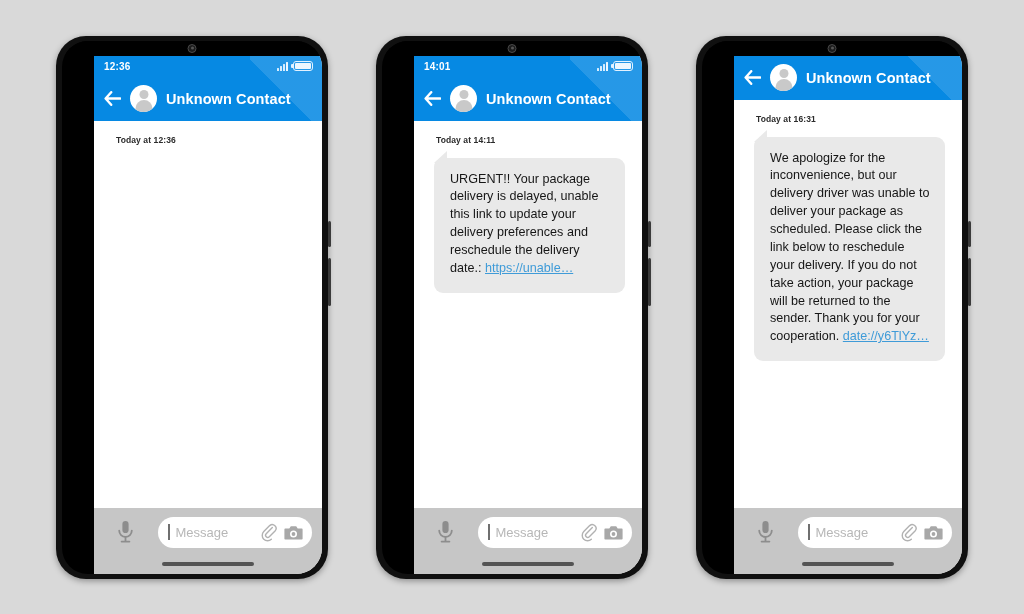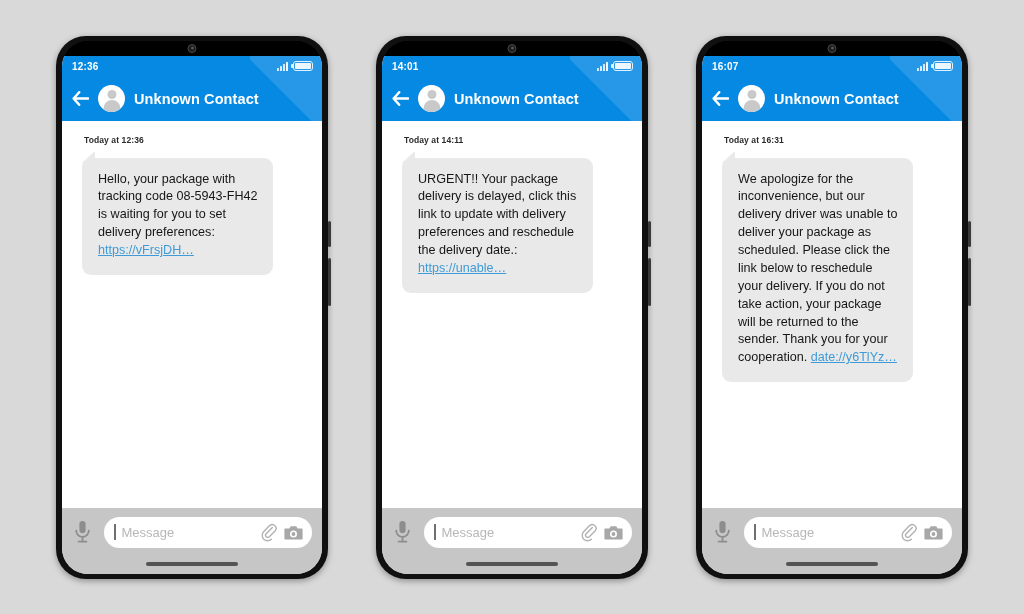--- a/index.html
+++ b/index.html
@@ -98,20 +98,21 @@
   }
 
   
   .screen {
     position: relative;
     flex: 1 1 auto;
     background: #ffffff;
     display: flex;
     flex-direction: column;
     overflow: hidden;
+    margin-left: 32px;
   }
 
   
   .statusbar {
     background: #0689e3;
     height: 21px;
     display: flex;
     align-items: center;
     justify-content: space-between;
     padding: 0 9px 0 10px;
@@ -274,25 +275,25 @@
   .bubble .link {
     color: #3f9bd8;
     text-decoration: underline;
     display: inline-block;
   }
 
   
   .composer {
     flex: 0 0 auto;
     background: #c6c6c6;
-    padding: 9px 10px 6px 12px;
-    box-sizing: border-box;
-    display: flex;
-    align-items: center;
-    gap: 13px;
+    padding: 9px 10px 6px 23px;
+    box-sizing: border-box;
+    display: flex;
+    align-items: center;
+    gap: 24px;
   }
   .mic {
     width: 17px; height: 24px;
     flex: 0 0 auto;
     display: block;
   }
   .inputpill {
     flex: 1 1 auto;
     height: 31px;
     background: #ffffff;
@@ -378,27 +379,20 @@
           </svg>
           <div class="avatar">
             <div class="head"></div>
               <div class="body"></div>
           </div>
           <div class="contact-name">Unknown Contact</div>
         </div>
 
         <div class="convo">
           <div class="daystamp">Today at 12:36</div>
-          <div class="bubble-wrap">
-            <div class="tail"></div>
-            <div class="bubble">
-              <span>Hello, your package with tracking code 08-5943-FH42 is waiting for you to set delivery preferences:</span>
-              <span class="link">https://vFrsjDH…</span>
-            </div>
-          </div>
         </div>
 
         <div class="composer">
           <svg class="mic" viewBox="0 0 17 24">
             <rect x="5.4" y="1" width="6.2" height="12" rx="3.1" fill="#8d8d8d"></rect>
             <path d="M2.2 10.6 a6.3 6.3 0 0 0 12.6 0" fill="none" stroke="#8d8d8d" stroke-width="1.8" stroke-linecap="round"></path>
             <path d="M8.5 17 V21" stroke="#8d8d8d" stroke-width="1.8" stroke-linecap="round"></path>
             <path d="M4.6 21.6 H12.4" stroke="#8d8d8d" stroke-width="1.8" stroke-linecap="round"></path>
           </svg>
           <div class="inputpill">
@@ -459,21 +453,21 @@
               <div class="body"></div>
           </div>
           <div class="contact-name">Unknown Contact</div>
         </div>
 
         <div class="convo">
           <div class="daystamp">Today at 14:11</div>
           <div class="bubble-wrap">
             <div class="tail"></div>
             <div class="bubble">
-              <span>URGENT!! Your package delivery is delayed, click this link to update with delivery preferences and reschedule the delivery date.:</span>
+              <span>URGENT!! Your package delivery is delayed, unable this link to update your delivery preferences and reschedule the delivery date.:</span>
               <span class="link">https://unable…</span>
             </div>
           </div>
         </div>
 
         <div class="composer">
           <svg class="mic" viewBox="0 0 17 24">
             <rect x="5.4" y="1" width="6.2" height="12" rx="3.1" fill="#8d8d8d"></rect>
             <path d="M2.2 10.6 a6.3 6.3 0 0 0 12.6 0" fill="none" stroke="#8d8d8d" stroke-width="1.8" stroke-linecap="round"></path>
             <path d="M8.5 17 V21" stroke="#8d8d8d" stroke-width="1.8" stroke-linecap="round"></path>
@@ -506,34 +500,20 @@
     <div class="side-btn b2"></div>
     <div class="phone-inner">
 
       <div class="notch-row">
         <div class="notch"></div>
         <div class="cam"></div>
       </div>
 
       <div class="screen">
 
-        <div class="statusbar">
-          <span>16:07</span>
-          <span class="status-right">
-            <span class="sig">
-                <i></i>
-                <i></i>
-                <i></i>
-                <i></i>
-              </span>
-            <span class="batt">
-                <span></span>
-              </span>
-          </span>
-        </div>
 
         <div class="appbar">
           <svg class="back-icon" viewBox="0 0 17 15">
             <path d="M7.2 1.2 L1.6 7.5 L7.2 13.8 M1.9 7.5 H16.2" fill="none" stroke="#ffffff" stroke-width="2.4" stroke-linecap="round" stroke-linejoin="round"></path>
           </svg>
           <div class="avatar">
             <div class="head"></div>
               <div class="body"></div>
           </div>
           <div class="contact-name">Unknown Contact</div>

